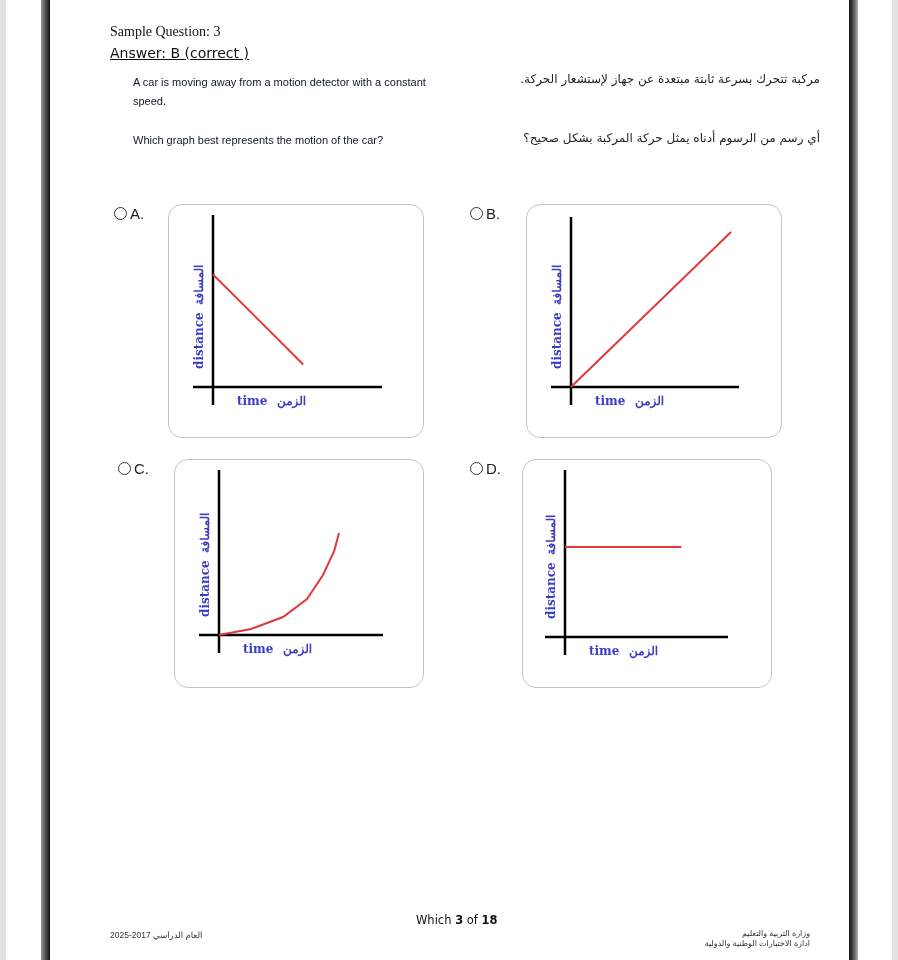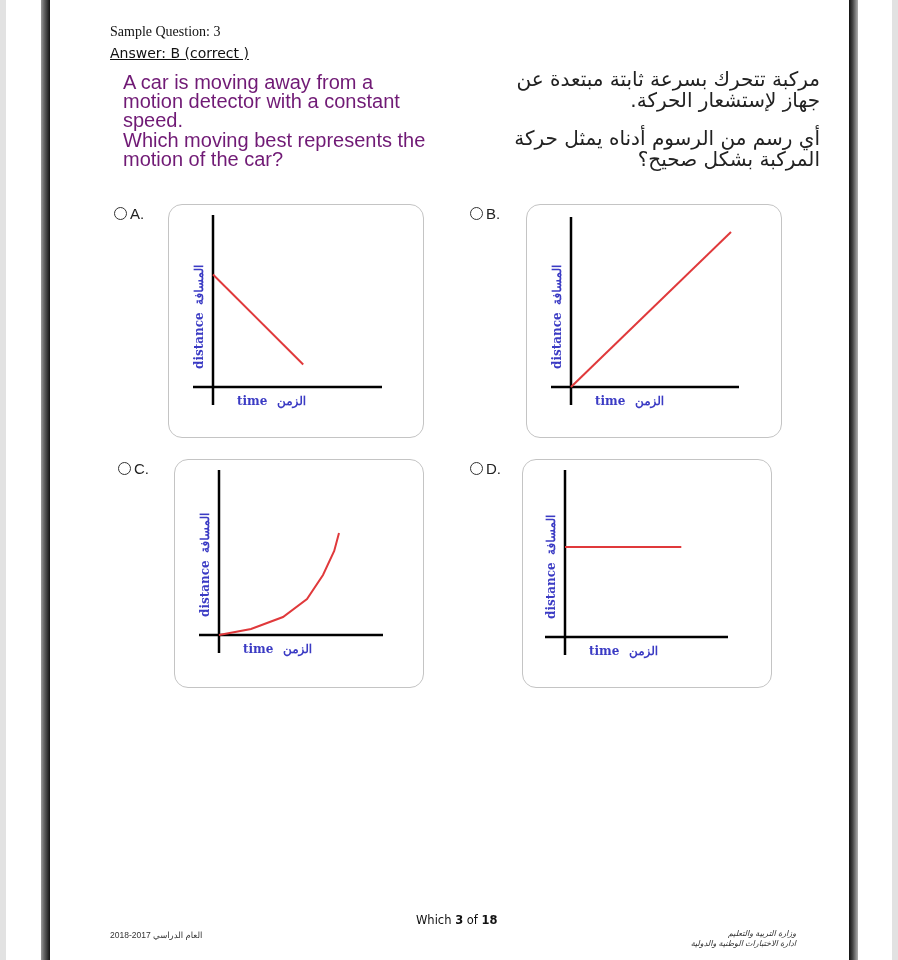--- a/index.html
+++ b/index.html
@@ -14,55 +14,55 @@
     background: linear-gradient(to right, #9a9a9a 0, #6a6a6a 30%, #444 60%, #111 100%); }
   .frame-right-dark { position: absolute; left: 849px; top: 0; width: 9px; height: 960px;
     background: linear-gradient(to right, #111 0, #444 40%, #7a7a7a 70%, #b0b0b0 100%); }
   .frame-right-light { position: absolute; left: 892px; top: 0; width: 6px; height: 960px; background: #e2e2e2; }
   .page { position: absolute; left: 50px; top: 0; width: 799px; height: 960px; background: #fff; }
 
   .hdr { position: absolute; left: 110px; font-family: "DejaVu Sans", sans-serif; font-size: 14px; color: #111; }
   .hdr1 { top: 24px; font-family: Liberation Serif, serif; }
   .hdr2 { top: 45px; text-decoration: underline; }
 
-  .q-en { position: absolute; left: 123px; font-size: 20px; color: #701a75; line-height: 19px; }
+  .q-en { position: absolute; left: 133px; font-size: 11px; color: #0f172a; line-height: 19px; }
   .q-en1 { top: 73px; width: 300px; }
   .q-en2 { top: 131px; width: 320px; }
 
-  .q-ar { position: absolute; right: 78px; direction: rtl; text-align: right; font-size: 20px; color: #222; line-height: 21px; font-family: "DejaVu Sans", sans-serif; }
+  .q-ar { position: absolute; right: 78px; direction: rtl; text-align: right; font-size: 12px; color: #222; line-height: 21px; font-family: "DejaVu Sans", sans-serif; }
   .q-ar1 { top: 69px; width: 320px; }
   .q-ar2 { top: 128px; width: 320px; }
 
   .opt-label { position: absolute; font-size: 15px; color: #222; display: flex; align-items: center; }
   .radio { width: 13px; height: 13px; border: 1.3px solid #333; border-radius: 50%; margin-right: 3px; box-sizing: border-box; cursor: pointer; }
 
   .card { position: absolute; border: 1.5px solid #c4c4c4; border-radius: 14px; background: #fff; box-sizing: border-box; }
   .card svg { position: absolute; left: 0; top: 0; }
 
   .axis-text { font-family: "DejaVu Serif", serif; font-weight: bold; fill: #3b3bc4; font-size: 12px; }
 
   .footer-page { position: absolute; left: 416px; top: 913px; font-family: "DejaVu Sans", sans-serif; font-size: 11.5px; color: #111; }
   .footer-page b { font-weight: bold; }
   .footer-year { position: absolute; left: 110px; top: 930px; font-size: 8.5px; color: #333; direction: rtl; }
-  .footer-ministry { position: absolute; right: 102px; top: 929px; font-size: 8px; color: #333; direction: rtl; text-align: right; line-height: 10px; font-style: italic; }
+  .footer-ministry { position: absolute; right: 88px; top: 929px; font-size: 8px; color: #333; direction: rtl; text-align: right; line-height: 10px; }
 </style>
 </head>
 <body>
 
 <div class="frame-left-light"></div>
 <div class="frame-left-dark"></div>
 <div class="page"></div>
 <div class="frame-right-dark"></div>
 <div class="frame-right-light"></div>
 
 <div class="hdr hdr1">Sample Question: 3</div>
 <div class="hdr hdr2">Answer: B (correct )</div>
 
 <div class="q-en q-en1">A car is moving away from a motion detector with a constant speed.</div>
-<div class="q-en q-en2">Which moving best represents the motion of the car?</div>
+<div class="q-en q-en2">Which graph best represents the motion of the car?</div>
 <div class="q-ar q-ar1">مركبة تتحرك بسرعة ثابتة مبتعدة عن جهاز لإستشعار الحركة.</div>
 <div class="q-ar q-ar2">أي رسم من الرسوم أدناه يمثل حركة المركبة بشكل صحيح؟</div>
 
 <div class="opt-label" style="left:114px; top:205px;">
   <span class="radio"></span>
   <span>A.</span>
 </div>
 <div class="card" style="left:168px; top:204px; width:256px; height:234px;">
   <svg width="256" height="234">
       <line x1="44" y1="10" x2="44" y2="200" stroke="#000000" stroke-width="2.5"></line>
@@ -117,17 +117,17 @@
       <line x1="22" y1="177" x2="205" y2="177" stroke="#000000" stroke-width="2.5"></line>
       <polyline points="42.0,87.0 158.3,87.0" fill="none" stroke="#e0393b" stroke-width="2"></polyline>
       <text x="66" y="195" class="axis-text">time</text>
       <text x="106" y="195" class="axis-text">الزمن</text>
       <text x="0" y="0" class="axis-text" transform="translate(32,159) rotate(-90)">distance</text>
       <text x="0" y="0" class="axis-text" transform="translate(32,95) rotate(-90)">المسافة</text>
     </svg>
 </div>
 
 <div class="footer-page"><span>Which </span><b>3</b><span> of </span><b>18</b></div>
-<div class="footer-year">العام الدراسي 2017-2018</div>
+<div class="footer-year">العام الدراسي 2017-2025</div>
 <div class="footer-ministry">
   <div>وزارة التربية والتعليم</div>
   <div>ادارة الاختبارات الوطنية والدولية</div>
 </div>
 
 </body></html>

